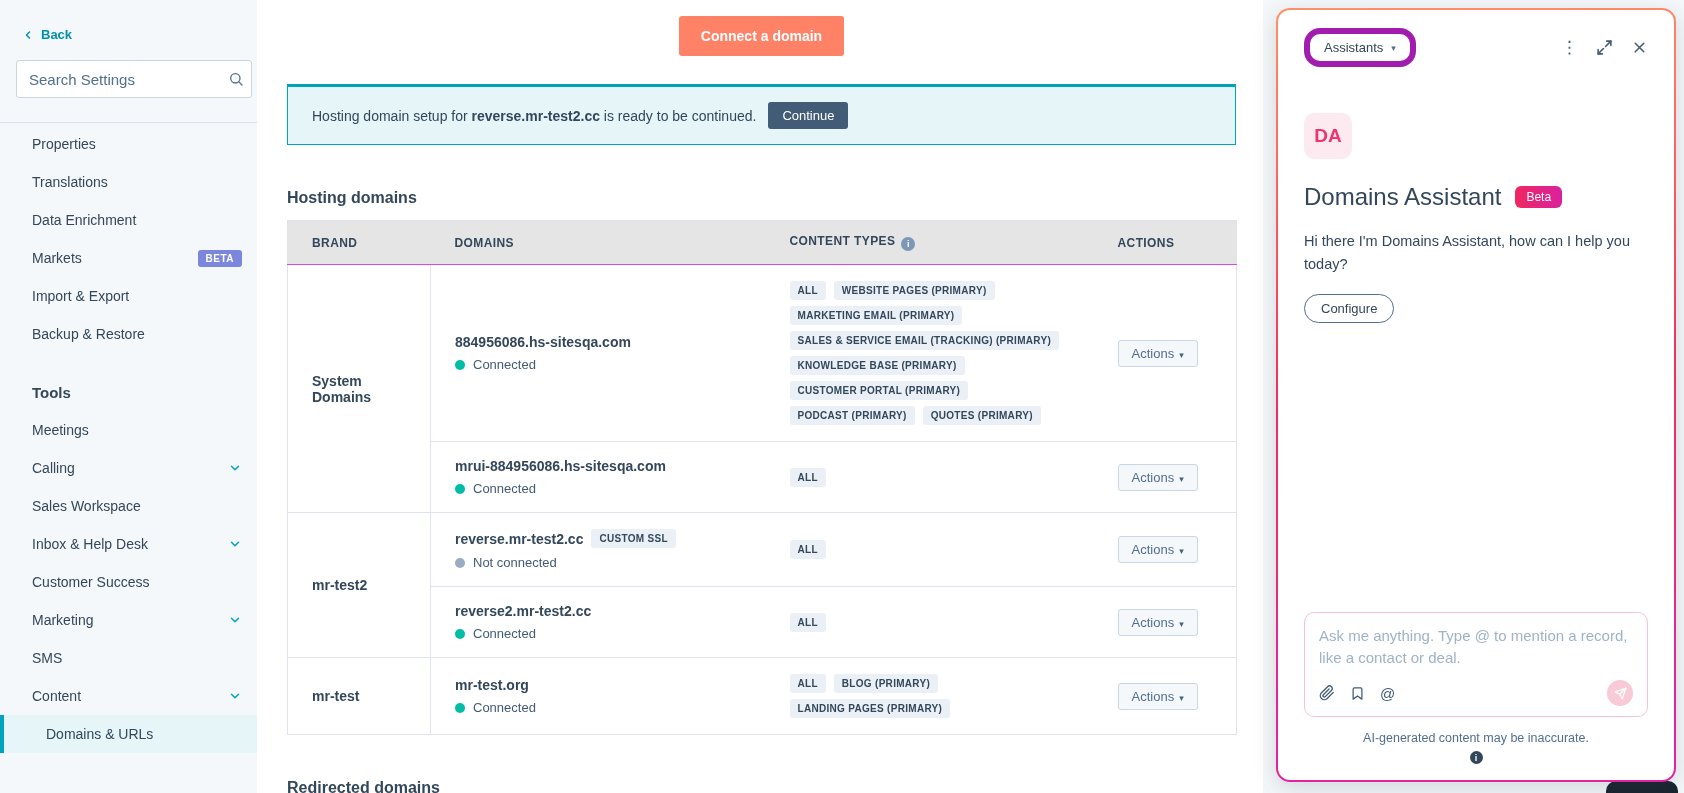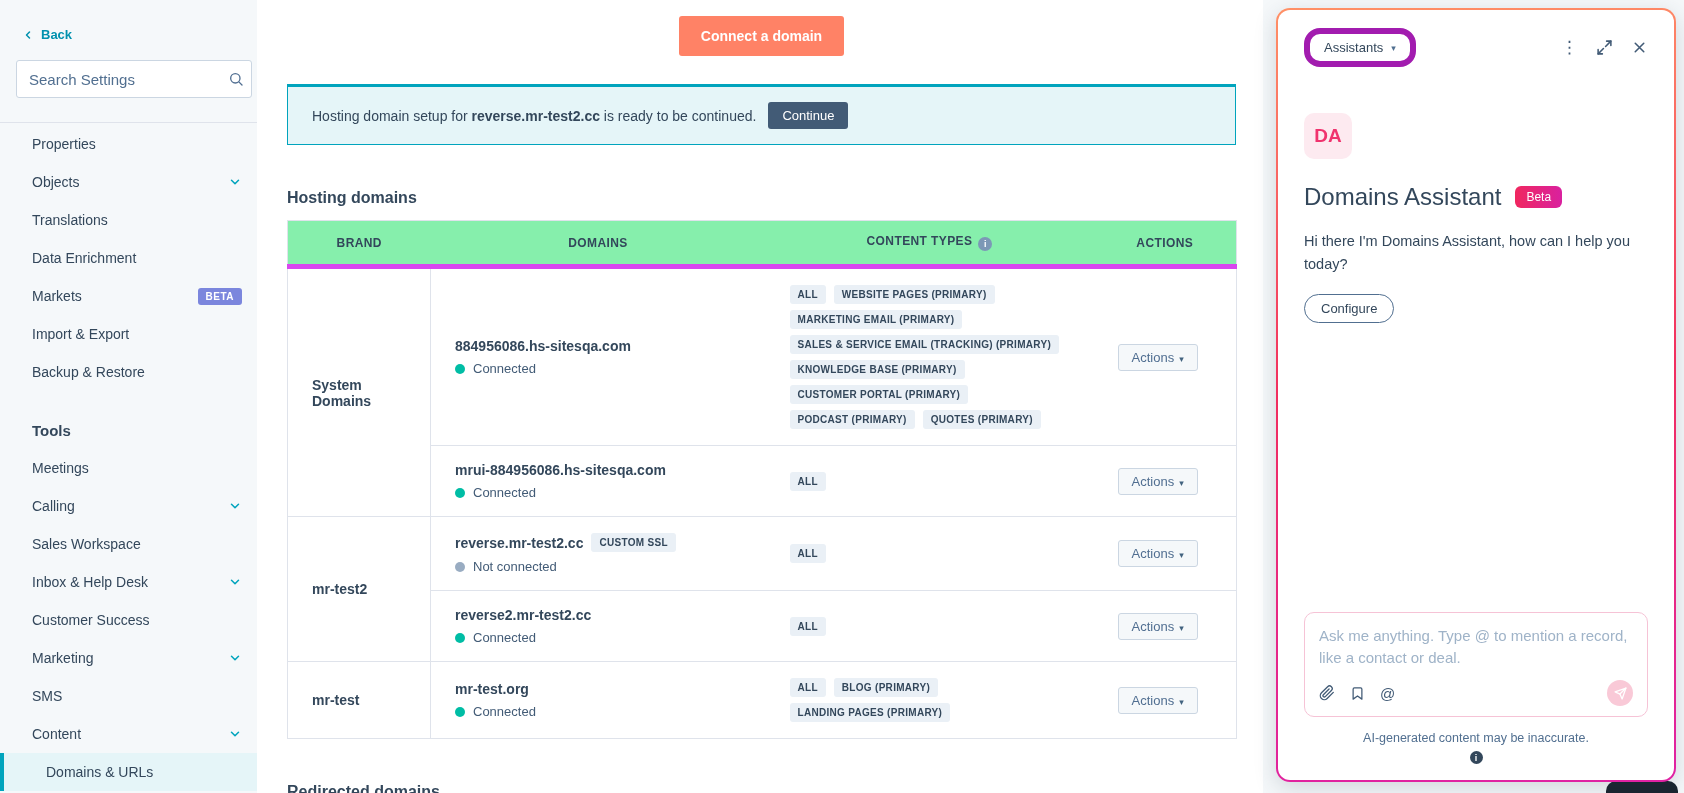--- a/index.html
+++ b/index.html
@@ -44,21 +44,21 @@
     color:#fff; font-weight:bold; font-size:14px; font-family:inherit; cursor:pointer; }
   .banner { margin-top:28px; background:#e5f5f8; border:1px solid #00a4bd; border-top-width:3px;
     display:flex; align-items:center; padding:15px 24px; font-size:14px; color:#33475b; }
   .banner b { font-weight:bold; }
   .continue-btn { margin-left:12px; background:#425b76; border:none; border-radius:3px;
     color:#fff; font-size:13px; padding:6px 14px; font-family:inherit; cursor:pointer; }
   .section-title { margin-top:44px; font-size:16px; font-weight:bold; color:#33475b; }
 
   table.domains-table { margin-top:13px; width:949px; border:1px solid #dfe3eb;
     border-collapse:collapse; background:#fff; table-layout:fixed; }
-  .domains-table thead th { background:#86efac; border-bottom:5px solid #d946ef; text-align:center;
+  .domains-table thead th { background:#e5e5e5; border-bottom:1px solid #d946ef; text-align:left;
     font-size:12px; font-weight:bold; color:#33475b; letter-spacing:.4px; padding:13px 24px; }
   .domains-table td { border-top:1px solid #dfe3eb; vertical-align:middle; padding:16px 24px; }
   td.brand-cell { border-right:1px solid #dfe3eb; font-weight:bold; font-size:14px; color:#33475b; }
   .domain-name { font-weight:bold; font-size:14px; color:#33475b; display:flex; align-items:center; gap:8px; flex-wrap:wrap;}
   .status-row { display:flex; align-items:center; gap:8px; margin-top:7px; font-size:13px; color:#425b76; }
   .dot { width:10px; height:10px; border-radius:50%; flex:none; }
   .dot.on { background:#00bda5; } .dot.off { background:#99acc2; }
   .badges { display:flex; flex-wrap:wrap; gap:6px 8px; max-width:282px; }
   .badge { background:#eaf0f6; color:#33475b; font-size:10px; font-weight:bold; letter-spacing:.3px;
     padding:4px 8px; border-radius:3px; line-height:11px; white-space:nowrap; }
@@ -130,28 +130,20 @@
           <path d="M21 21l-4.35-4.35"></path>
         </svg>
     </span>
   </div>
   <div class="sidebar-divider"></div>
   <ul class="nav">
       <li class="nav-item">
         <span>Properties</span>
       </li>
       <li class="nav-item">
-        <span>Objects</span>
-        <span class="chev">
-          <svg width="14" height="14" viewBox="0 0 24 24" fill="none" stroke="currentColor" stroke-width="2.6" stroke-linecap="round" stroke-linejoin="round">
-            <path d="M6 9l6 6 6-6"></path>
-          </svg>
-        </span>
-      </li>
-      <li class="nav-item">
         <span>Translations</span>
       </li>
       <li class="nav-item">
         <span>Data Enrichment</span>
       </li>
       <li class="nav-item">
         <span>Markets</span>
         <span class="beta-badge">BETA</span>
       </li>
       <li class="nav-item">

